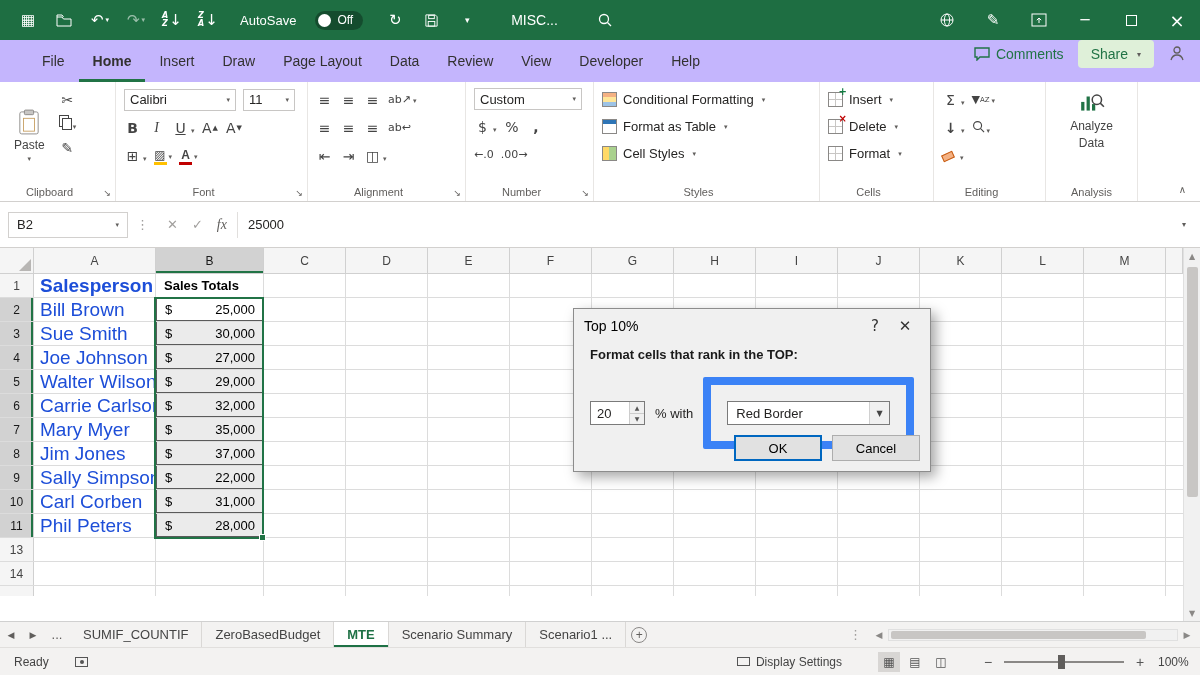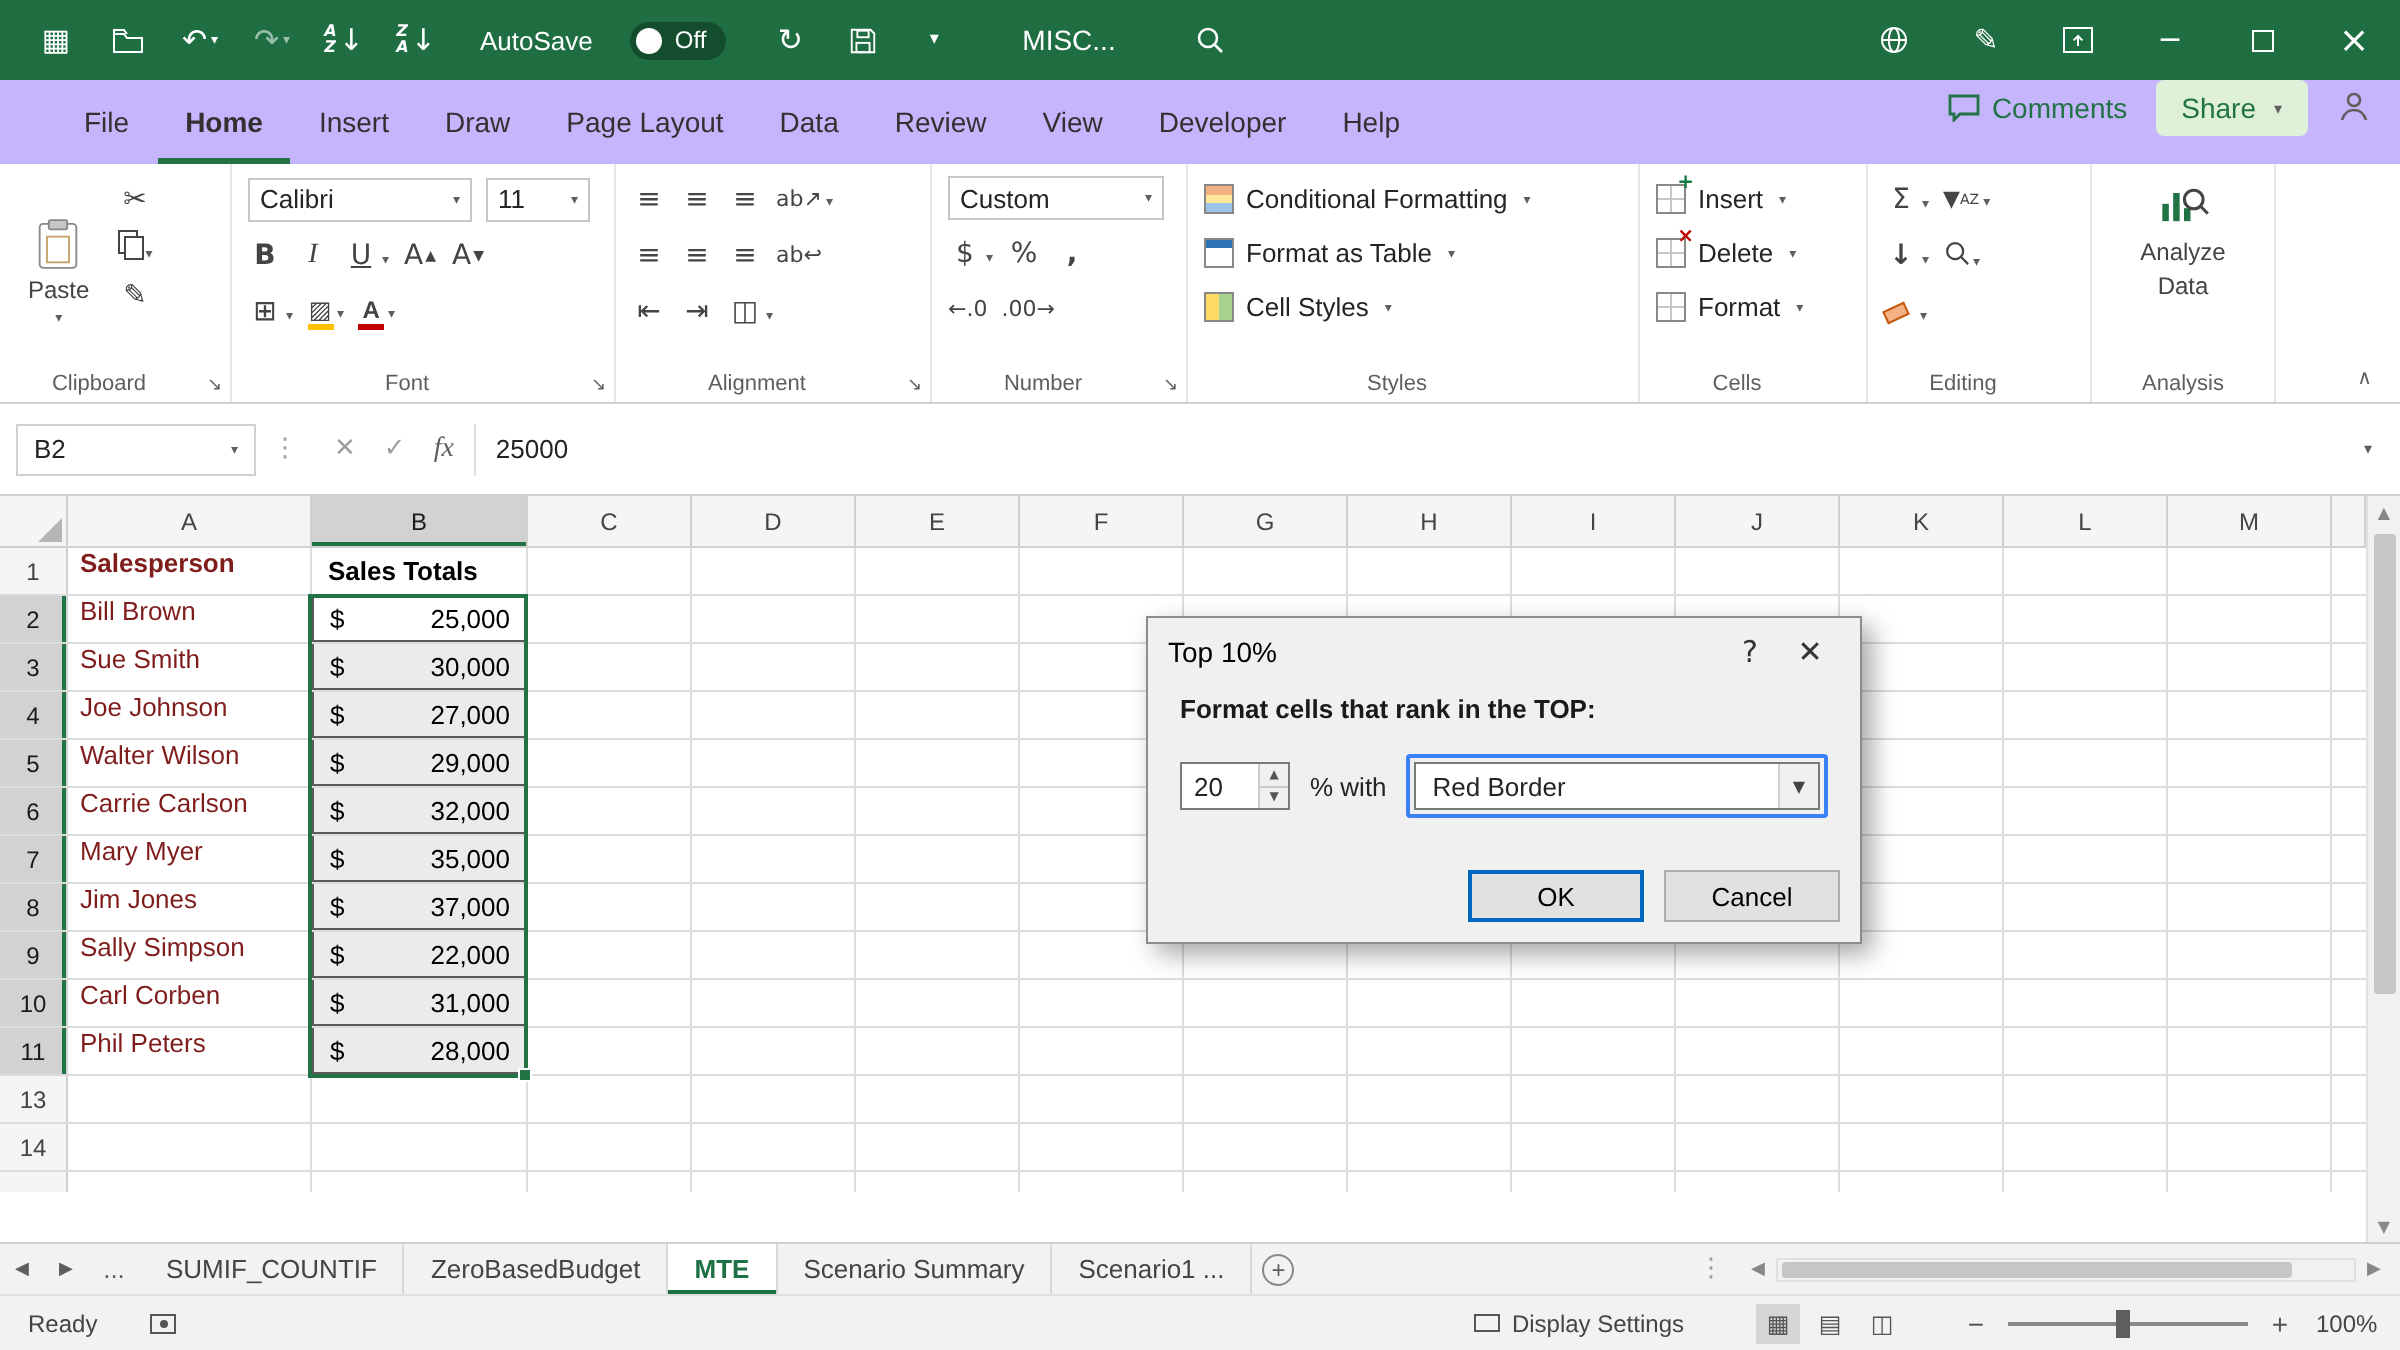--- a/index.html
+++ b/index.html
@@ -77,21 +77,21 @@
   .chrow{display:flex;height:26px;margin-right:17px}
   .ch{background:#F5F5F5;border-right:1px solid #D0D0D0;border-bottom:1px solid #D0D0D0;display:flex;align-items:center;justify-content:center;font-size:12px;color:#444}
   .ch.corner{width:34px;position:relative}
   .tri{position:absolute;right:2px;bottom:2px;width:0;height:0;border-left:12px solid transparent;border-bottom:12px solid #B8B6B4}
   .w-a{width:122px}.w-b{width:108px}.w-c{width:82px}
   .ch.fill{flex:1}
   .chsel{background:#D2D2D2;box-shadow:inset 0 -2px 0 #217346;color:#1a1a1a}
   .grow{display:flex;height:24px;border-bottom:1px solid #DCDCDC;margin-right:17px;background:#fff}
   .rh{width:34px;background:#F5F5F5;border-right:1px solid #D0D0D0;display:flex;align-items:center;justify-content:center;font-size:12px;color:#444}
   .rhsel{background:#D2D2D2;box-shadow:inset -2px 0 0 #217346;color:#1a1a1a}
-  .ca{width:122px;padding:0 6px;display:flex;align-items:flex-start;border-right:1px solid #DCDCDC;font-size:13px;color:#7f1d1d;white-space:nowrap;overflow:hidden}
+  .ca{width:122px;padding:0 6px;display:flex;align-items:flex-end;border-right:1px solid #DCDCDC;font-size:19px;color:#1d4ed8;white-space:nowrap;overflow:hidden}
   .cb{width:108px;display:flex;align-items:center;justify-content:space-between;padding:0 8px;border-right:1px solid #DCDCDC;font-size:13px;color:#000}
   .hdrtxt{font-weight:bold}
   .cb.fmt{border:solid #5A5A5A;border-width:0 1px 1px 1px;background:#EBEBEB}
   .cb.fmt.first{border-top-width:1px}
   .cb.fmt.active{background:#fff}
   .rest{flex:1;background:repeating-linear-gradient(to right,transparent 0,transparent 81px,#DCDCDC 81px,#DCDCDC 82px)}
   .selbox{position:absolute;left:154px;top:49px;width:110px;height:242px;border:2px solid #217346;pointer-events:none;z-index:5}
   .fill-handle{position:absolute;right:-4px;bottom:-4px;width:7px;height:7px;background:#217346;border:1px solid #fff}
   .vsb{position:absolute;top:0;right:0;width:17px;height:373px;background:#F1F1F1;border-left:1px solid #E0E0E0;display:flex;flex-direction:column;align-items:center;z-index:8}
   .vsb .arr{height:16px;display:flex;align-items:center;justify-content:center;font-size:8px;color:#8A8886;width:100%;font-family:"DejaVu Sans",sans-serif}
@@ -104,21 +104,21 @@
   .dlg-title .sp{flex:1}
   .dlg-help,.dlg-close{width:30px;height:24px;display:flex;align-items:center;justify-content:center;color:#333;font-size:15px;font-family:"DejaVu Sans",sans-serif}
   .dlg-prompt{padding:4px 16px 0;font-weight:bold;color:#1a1a1a}
   .dlg-controls{display:flex;align-items:center;margin:15px 16px 0}
   .spin{width:55px;height:24px;border:1px solid #7A7A7A;background:#fff;display:flex}
   .spin-val{flex:1;display:flex;align-items:center;padding-left:6px}
   .spin-btns{width:15px;display:flex;flex-direction:column;border-left:1px solid #CCC}
   .spin-btns span{flex:1;display:flex;align-items:center;justify-content:center;font-size:6px;color:#555;background:#F0F0F0;font-family:"DejaVu Sans",sans-serif}
   .spin-btns span:first-child{border-bottom:1px solid #CCC}
   .withlbl{margin:0 10px;white-space:nowrap}
-  .annot{flex:1;border:2px solid #3b82f6;border-radius:2px;padding:2px;display:flex}
+  .annot{flex:1;border:8px solid #3b82f6;border-radius:2px;padding:16px;display:flex}
   .combo{flex:1;height:24px;border:1px solid #7A7A7A;background:#fff;display:flex;align-items:center}
   .combo-val{flex:1;padding:0 8px;white-space:nowrap;overflow:hidden}
   .combo-chev{width:20px;height:100%;display:flex;align-items:center;justify-content:center;background:#F0F0F0;border-left:1px solid #D0D0D0;font-size:8px;color:#444;font-family:"DejaVu Sans",sans-serif}
   .dlg-buttons{position:absolute;right:10px;bottom:10px;display:flex;gap:10px}
   .dbtn{width:88px;height:26px;display:flex;align-items:center;justify-content:center;background:#E1E1E1;border:1px solid #ADADAD;font-size:13px;color:#000}
   .dbtn.primary{border:2px solid #0067C0}
 
   
   .tabsbar{position:absolute;top:621px;left:0;right:0;height:26px;background:#F3F2F1;border-top:1px solid #D0D0D0;display:flex;align-items:stretch;font-size:13px}
   .tnav{width:22px;display:flex;align-items:center;justify-content:center;color:#605E5C;font-size:9px;font-family:"DejaVu Sans",sans-serif}

